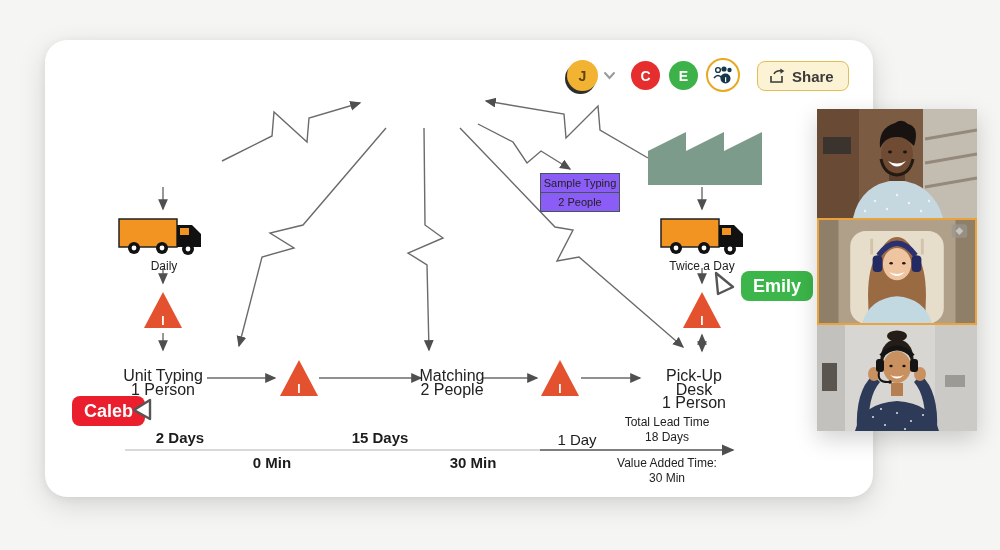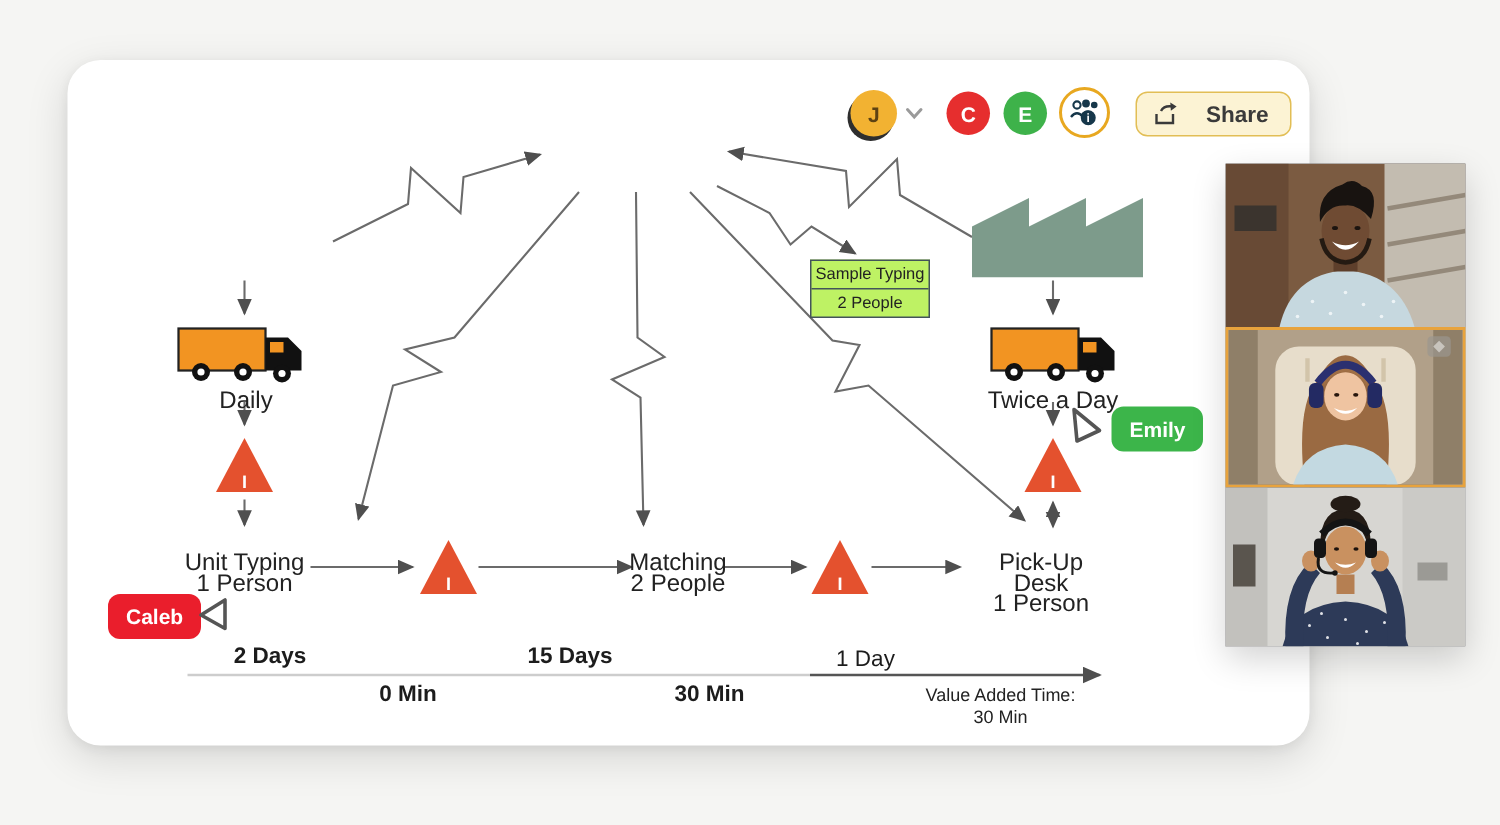--- a/index.html
+++ b/index.html
@@ -29,55 +29,55 @@
     box-shadow:-2px 3px 0 0 #2e2e2e; }
   .avatar-c { left:586px; top:21px; width:29px; height:29px; background:#E62E2E; }
   .avatar-e { left:624px; top:21px; width:29px; height:29px; background:#3EB24A; }
   .chevron { left:558px; top:31px; width:13px; height:10px; }
   .collab-btn {
     left:661px; top:18px; width:34px; height:34px; border-radius:50%;
     background:#fff; border:2.5px solid #E8A820; display:flex; align-items:center; justify-content:center;
   }
   .share-btn {
     left:712px; top:21px; height:30px; padding:0 14px 0 10px; border-radius:8px;
-    background:#FCF3D4; border:1.5px solid #E2BE55; display:flex; align-items:center; gap:19px;
+    background:#FCF3D4; border:1.5px solid #E2BE55; display:flex; align-items:center; gap:7px;
     font-size:15px; font-weight:600; color:#3a3a3a; cursor:pointer;
   }
 
   
   .pc-box {
     left:325px; top:35px; width:108px; height:52px; background:#16374A;
     display:flex; align-items:center; justify-content:center;
     color:#fff; font-size:11px; text-align:center;
   }
   .factory { width:114px; height:60px; }
   .factory-label {
     position:absolute; left:0; right:0; top:28px; height:30px;
     display:flex; align-items:center; justify-content:center;
     color:#fff; font-size:12.5px;
   }
   .truck-wrap { width:92px; height:42px; }
-  .ship-label { font-size:16px; color:#222; text-align:center; }
+  .ship-label { font-size:12px; color:#222; text-align:center; }
   .tri-wrap { width:40px; height:40px; }
   .tri-letter {
     position:absolute; left:0; right:0; bottom:3px; text-align:center;
     color:#fff; font-weight:bold; font-size:12px; line-height:12px;
   }
   .step-label { width:90px; text-align:center; font-size:16px; line-height:13.5px; color:#222; }
   .data-box {
-    left:495px; top:133px; width:80px; background:#bef264; border:1.5px solid #43545a;
+    left:495px; top:133px; width:80px; background:#8b5cf6; border:1.5px solid #43545a;
     font-size:11px; color:#222; text-align:center;
   }
   .data-box .row { padding:3px 2px; }
   .data-box .row + .row { border-top:1px solid #43545a; }
 
   
   .cursor-pill {
     position:absolute; height:30px; border-radius:8px; padding:0 12px;
-    display:flex; align-items:center; color:#fff; font-weight:bold; font-size:14px;
+    display:flex; align-items:center; color:#fff; font-weight:bold; font-size:18px;
   }
   .pill-caleb { left:27px; top:356px; background:#EA1E2C; }
   .pill-emily { left:696px; top:231px; background:#3CB54A; }
 
   
   .tl { position:absolute; font-size:15px; color:#1c1c1c; text-align:center; width:80px; }
   .tl.bold { font-weight:bold; }
   .tl2 { position:absolute; font-size:12px; color:#222; text-align:center; line-height:14.5px; }
 
   
@@ -223,20 +223,24 @@
     <div class="cursor-pill pill-emily">
       <span>Emily</span>
     </div>
 
     <div class="tl bold" style="left:95px;top:389px">2 Days</div>
     <div class="tl bold" style="left:187px;top:414px">0 Min</div>
     <div class="tl bold" style="left:295px;top:389px">15 Days</div>
     <div class="tl bold" style="left:388px;top:414px">30 Min</div>
     <div class="tl" style="left:492px;top:391px">1 Day</div>
 
+    <div class="tl2" style="left:570px;top:375px;width:104px">
+      <div>Total Lead Time</div>
+      <div>18 Days</div>
+    </div>
     <div class="tl2" style="left:564px;top:416px;width:116px">
       <div>Value Added Time:</div>
       <div>30 Min</div>
     </div>
 
     <div class="avatar avatar-j">
       <span>J</span>
     </div>
     <svg class="abs chevron" viewBox="0 0 13 10">
       <polyline points="2,2 6.5,7 11,2" fill="none" stroke="#9a9a9a" stroke-width="2" stroke-linecap="round"></polyline>

